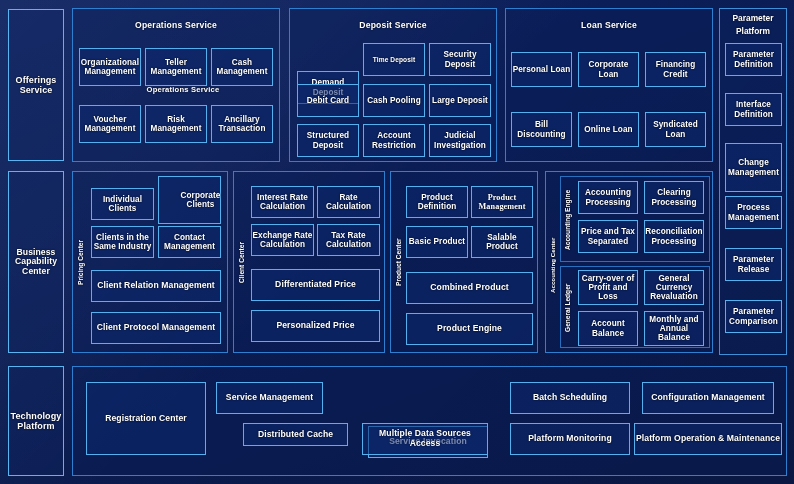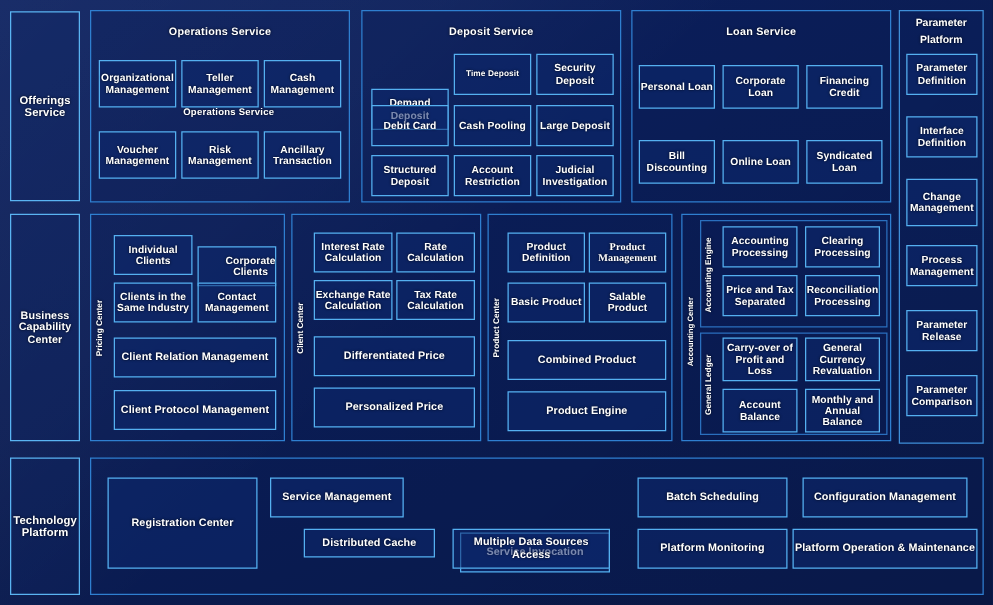--- a/index.html
+++ b/index.html
@@ -138,36 +138,36 @@
   <div class="bx leaf" style="left:645px;top:112px;width:61px;height:35px;">Syndicated Loan</div>
 
   <div class="bx band" style="left:719px;top:8px;width:68px;height:347px;"></div>
   <div class="pp-title" style="left:719px;top:12px;width:68px;">
     <span>Parameter</span><br>
     <span>Platform</span>
   </div>
 
   <div class="bx leaf" style="left:725px;top:43px;width:57px;height:33px;">Parameter Definition</div>
   <div class="bx leaf" style="left:725px;top:93px;width:57px;height:33px;">Interface Definition</div>
-  <div class="bx leaf" style="left:725px;top:143px;width:57px;height:38px;">Change Management</div>
+  <div class="bx leaf" style="left:725px;top:143px;width:57px;height:49px;">Change Management</div>
   <div class="bx leaf" style="left:725px;top:196px;width:57px;height:33px;">Process Management</div>
   <div class="bx leaf" style="left:725px;top:248px;width:57px;height:33px;">Parameter Release</div>
   <div class="bx leaf" style="left:725px;top:300px;width:57px;height:33px;">Parameter Comparison</div>
 
   <div class="bx side" style="left:8px;top:171px;width:56px;height:182px;flex-direction:column;font-size:8.6px;">
     <span>Business</span>
     <span>Capability</span>
     <span>Center</span>
   </div>
 
   <div class="bx group" style="left:72px;top:171px;width:156px;height:182px;"></div>
   <div class="vlabel mid" style="left:74px;top:210px;width:12px;height:105px;">Pricing Center</div>
 
   <div class="bx leaf" style="left:91px;top:188px;width:63px;height:32px;">Individual Clients</div>
-  <div class="bx leaf" style="left:158px;top:197px;width:63px;height:32px;padding-left:22px;">Corporate Clients</div>
+  <div class="bx leaf" style="left:158px;top:176px;width:63px;height:48px;padding-left:22px;">Corporate Clients</div>
   <div class="bx leaf" style="left:91px;top:226px;width:63px;height:32px;">Clients in the Same Industry</div>
   <div class="bx leaf" style="left:158px;top:226px;width:63px;height:32px;">Contact Management</div>
   <div class="bx leaf wide" style="left:91px;top:270px;width:130px;height:32px;">Client Relation Management</div>
   <div class="bx leaf wide" style="left:91px;top:312px;width:130px;height:32px;">Client Protocol Management</div>
 
   <div class="bx group" style="left:233px;top:171px;width:152px;height:182px;"></div>
   <div class="vlabel mid" style="left:235px;top:215px;width:12px;height:95px;">Client Center</div>
 
   <div class="bx leaf" style="left:251px;top:186px;width:63px;height:32px;">Interest Rate Calculation</div>
   <div class="bx leaf" style="left:317px;top:186px;width:63px;height:32px;">Rate Calculation</div>

